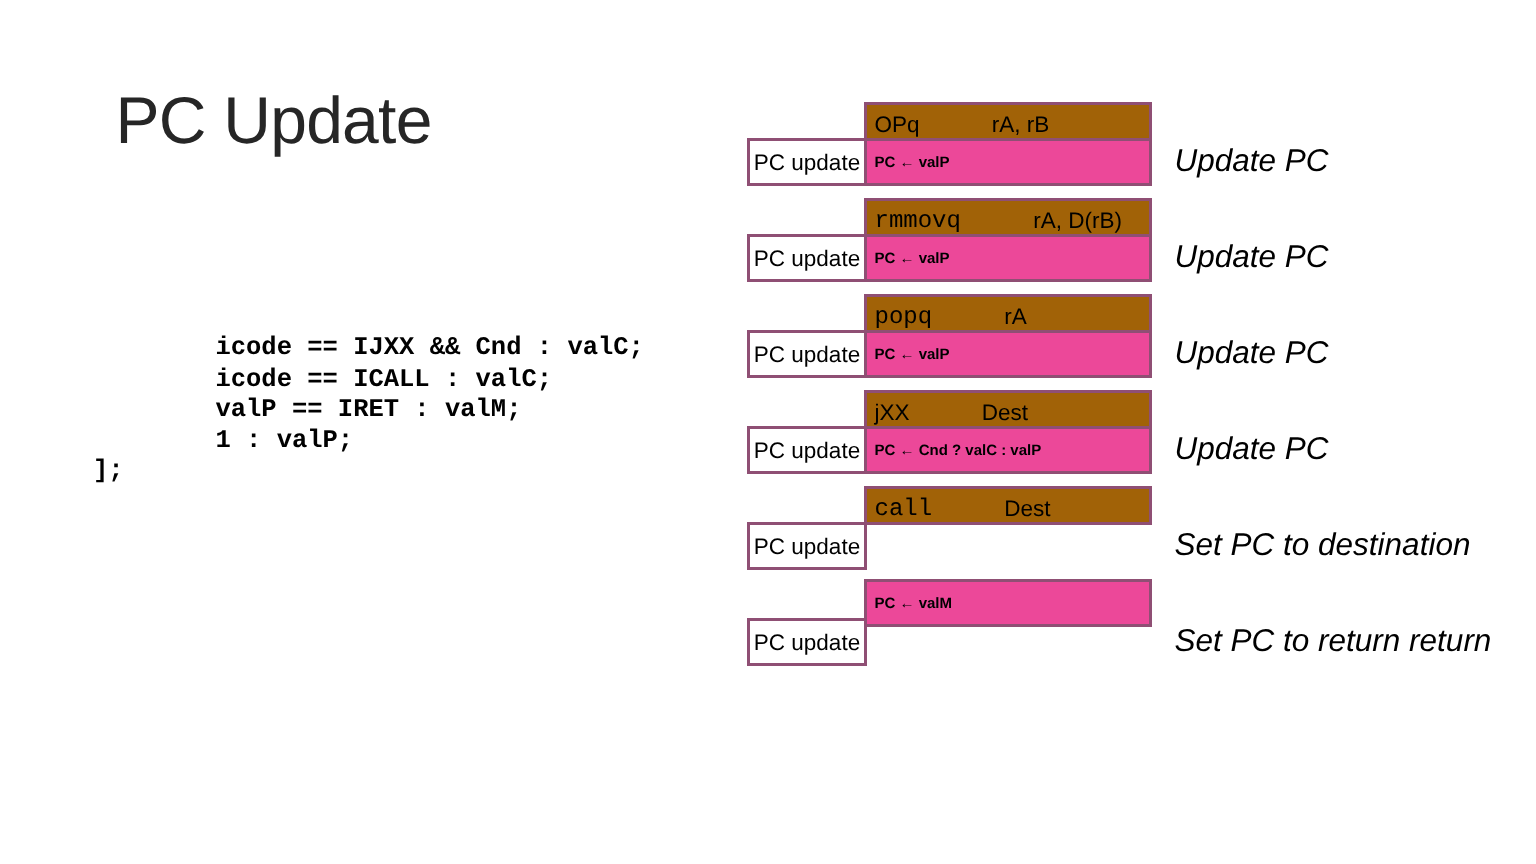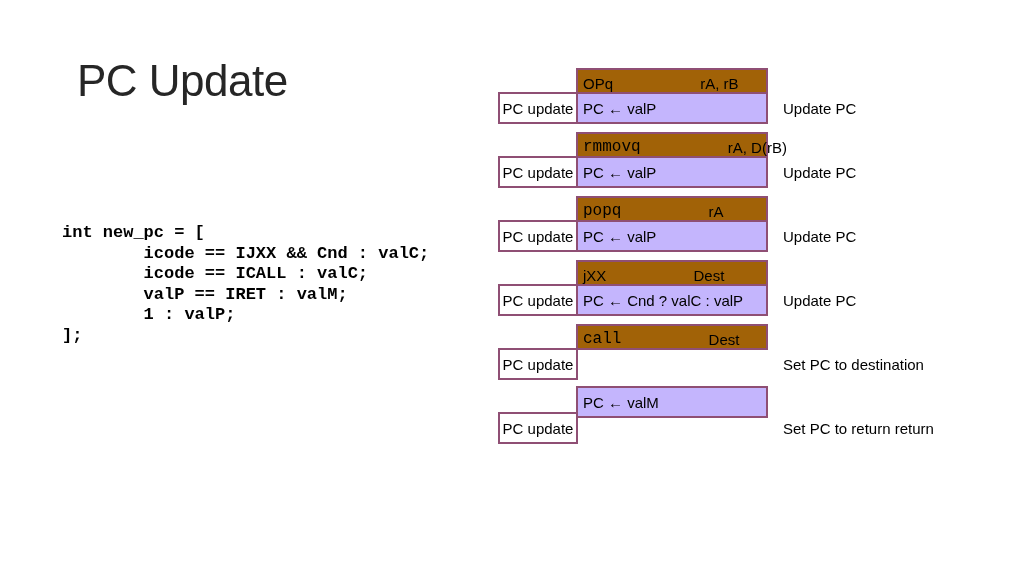--- a/index.html
+++ b/index.html
@@ -64,47 +64,48 @@
     font-size: 15px;
     white-space: nowrap;
     position: relative;
     z-index: 1;
     gap: 44px;
   }
   .ibox-action {
     height: 32px;
     margin-top: -2px;
     box-sizing: border-box;
-    background: #c4b5fd;
+    background: #ec4899;
     border: 2px solid #8F4F74;
     display: flex; align-items: center;
     padding-left: 5px;
-    font-size: 15px;
+    font-size: 10px;
     white-space: nowrap;
+    font-weight: bold;
   }
   .mn.mono { font-family: "Liberation Mono", monospace; font-size: 16px; margin-top: 39px; }
   .mn.sans { font-family: "Liberation Sans", sans-serif; }
-  .op { white-space: pre; margin-left: 39px; }
+  .op { white-space: pre; }
   .desc {
     position: absolute;
     left: 285px; top: 24px; height: 32px;
     display: flex; align-items: center;
-    font-size: 15px;
+    font-size: 21px;
     white-space: nowrap;
+    font-style: italic;
   }
 </style>
 </head>
 <body>
 
 <div class="slide">
 
   <h1 class="title">PC Update</h1>
 
   <div class="code">
-    <div class="code-line">int new_pc = [</div>
     <div class="code-line">        icode == IJXX &amp;&amp; Cnd : valC;</div>
     <div class="code-line">        icode == ICALL : valC;</div>
     <div class="code-line">        valP == IRET : valM;</div>
     <div class="code-line">        1 : valP;</div>
     <div class="code-line">];</div>
   </div>
 
   <div class="groups">
 
     <div class="group">

